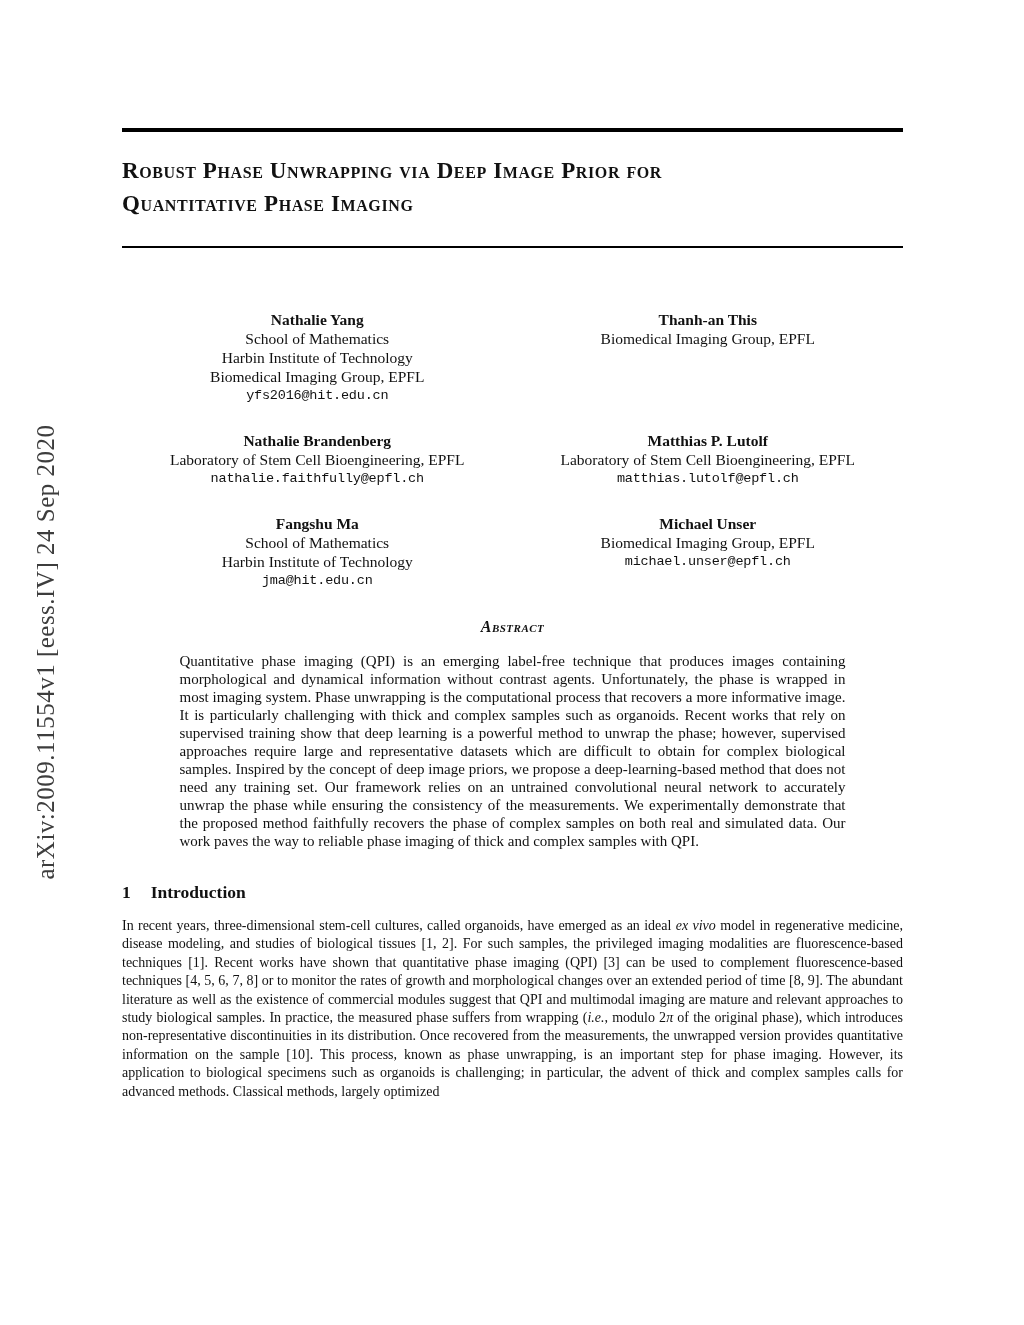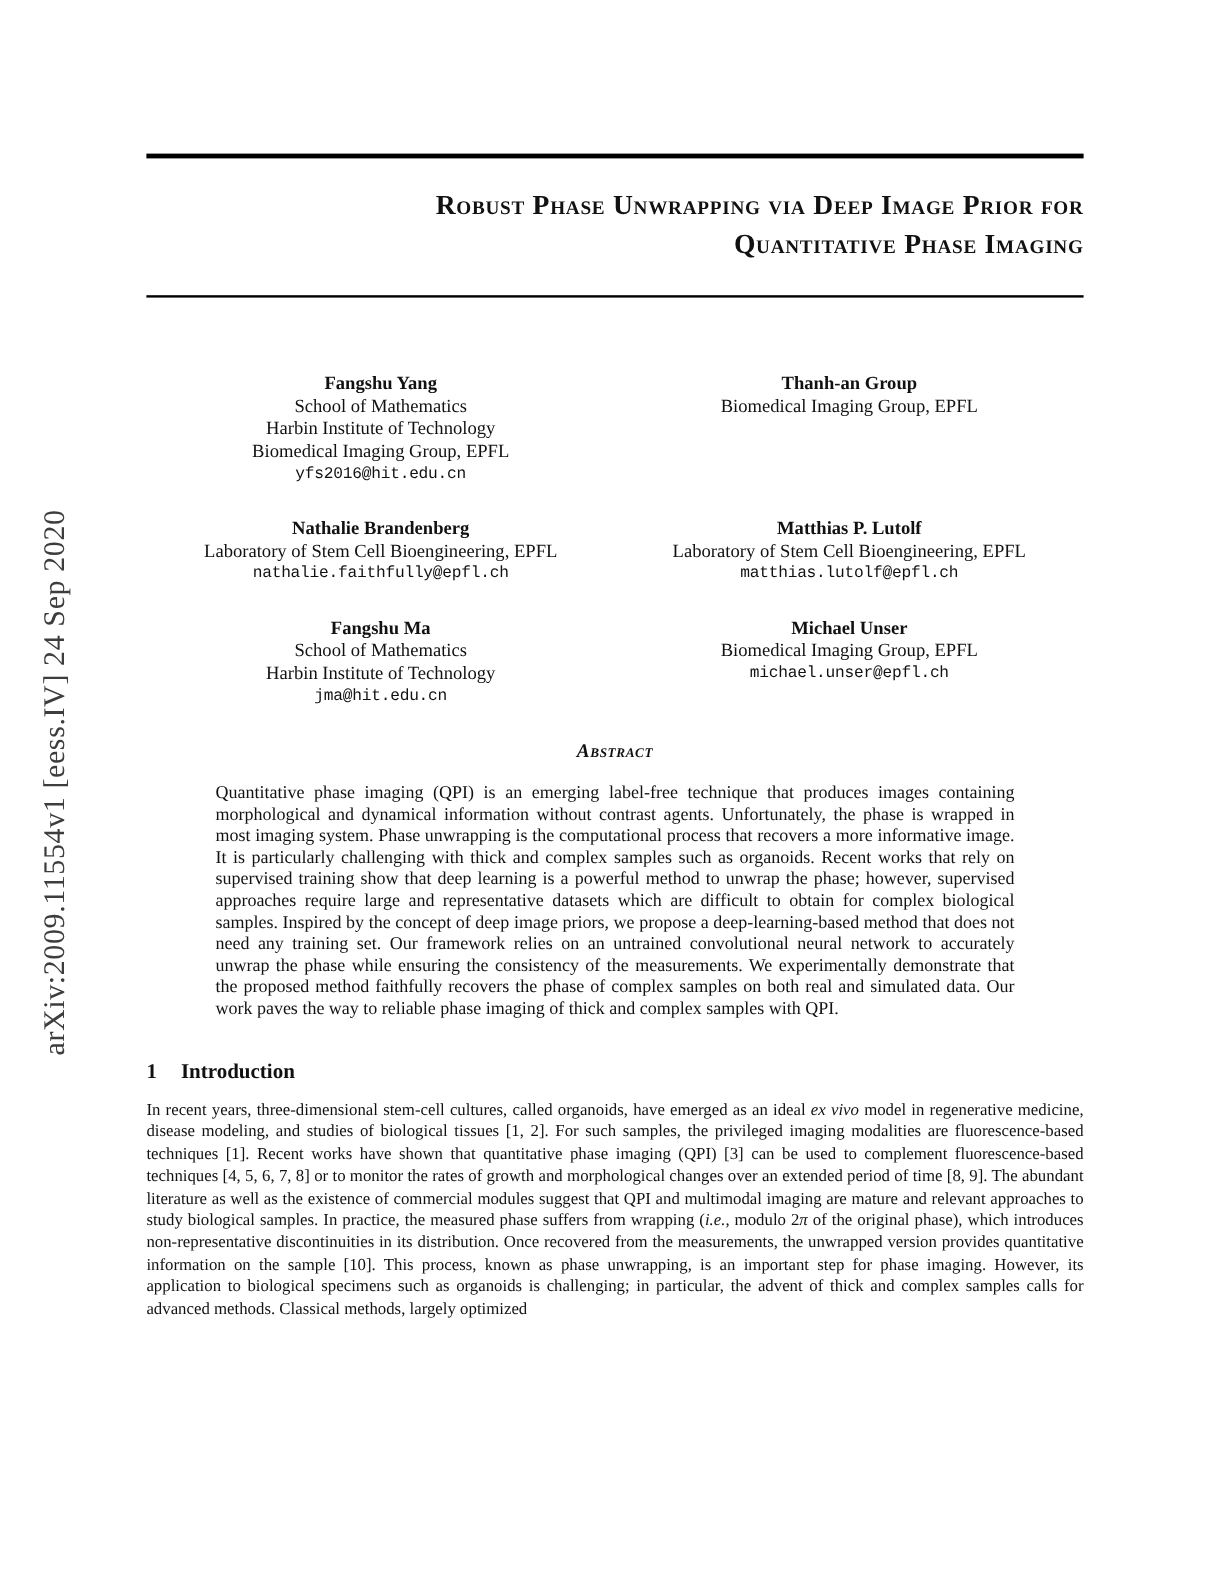--- a/index.html
+++ b/index.html
@@ -25,21 +25,21 @@
   .main {
     position: absolute;
     left: 122px;
     top: 0;
     width: 781px;
   }
   .rule-top { height: 4px; background: #000; margin-top: 128px; }
   .rule-bottom { height: 2px; background: #000; margin-top: 26px; }
   .title {
     margin-top: 22px;
-    text-align: right;
+    text-align: left;
     font-size: 23px;
     line-height: 33px;
     font-weight: bold;
     font-variant: small-caps;
     letter-spacing: 0.6px;
   }
   .authors {
     margin-top: 62px;
     display: grid;
     grid-template-columns: 1fr 1fr;
@@ -97,29 +97,29 @@
     <div class="title">
       <div>Robust Phase Unwrapping via Deep Image Prior for</div>
       <div>Quantitative Phase Imaging</div>
     </div>
 
     <div class="rule-bottom"></div>
 
     <div class="authors">
 
       <div class="author">
-        <div class="name">Fangshu Yang</div>
+        <div class="name">Nathalie Yang</div>
         <div>School of Mathematics</div>
         <div>Harbin Institute of Technology</div>
         <div>Biomedical Imaging Group, EPFL</div>
         <div class="email">yfs2016@hit.edu.cn</div>
       </div>
 
       <div class="author">
-        <div class="name">Thanh-an Group</div>
+        <div class="name">Thanh-an This</div>
         <div>Biomedical Imaging Group, EPFL</div>
       </div>
 
       <div class="author">
         <div class="name">Nathalie Brandenberg</div>
         <div>Laboratory of Stem Cell Bioengineering, EPFL</div>
         <div class="email">nathalie.faithfully@epfl.ch</div>
       </div>
 
       <div class="author">

